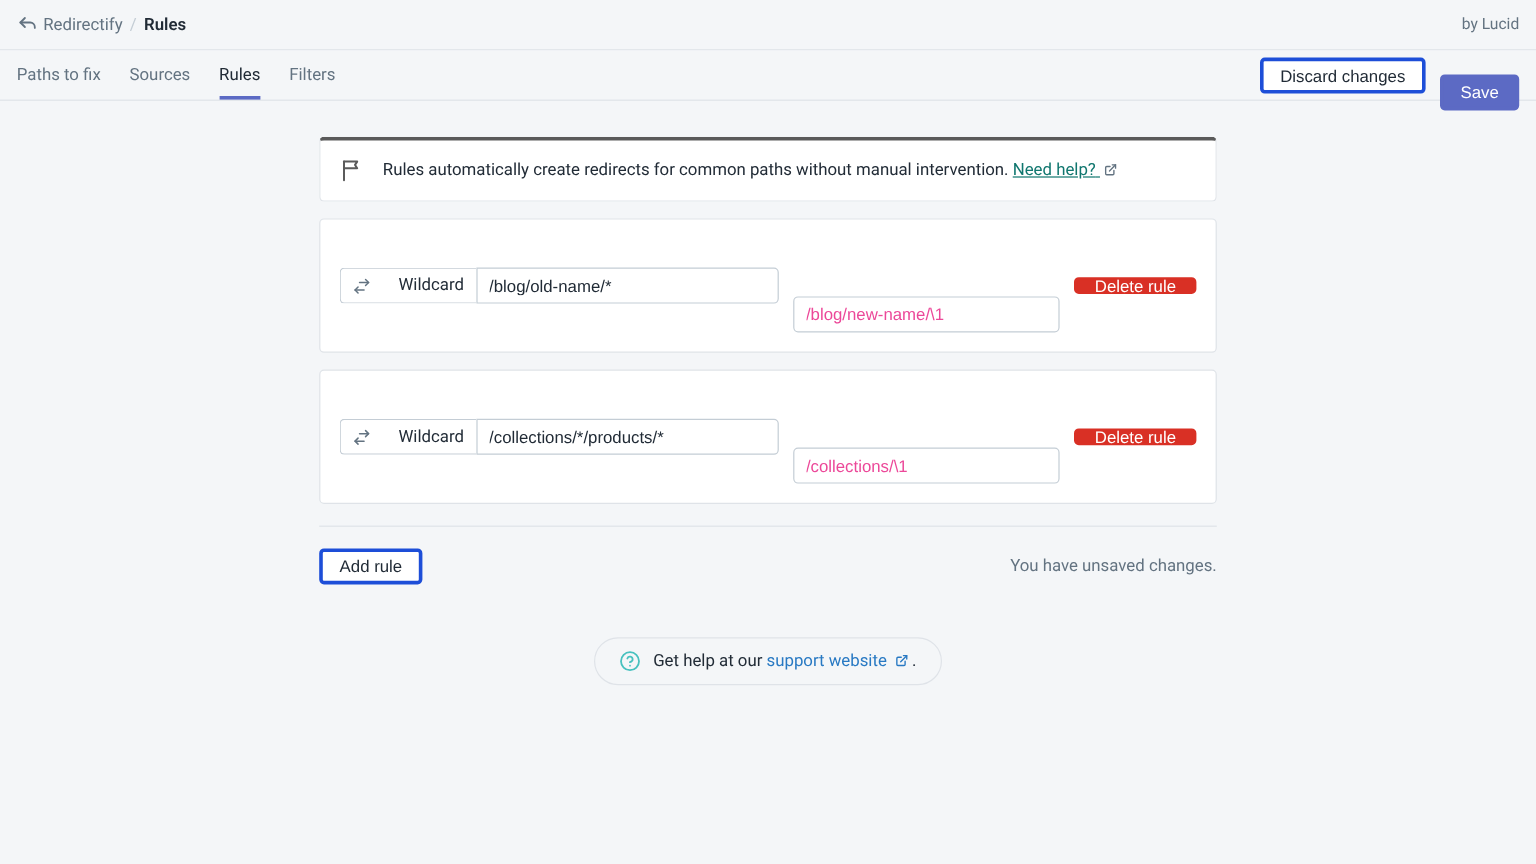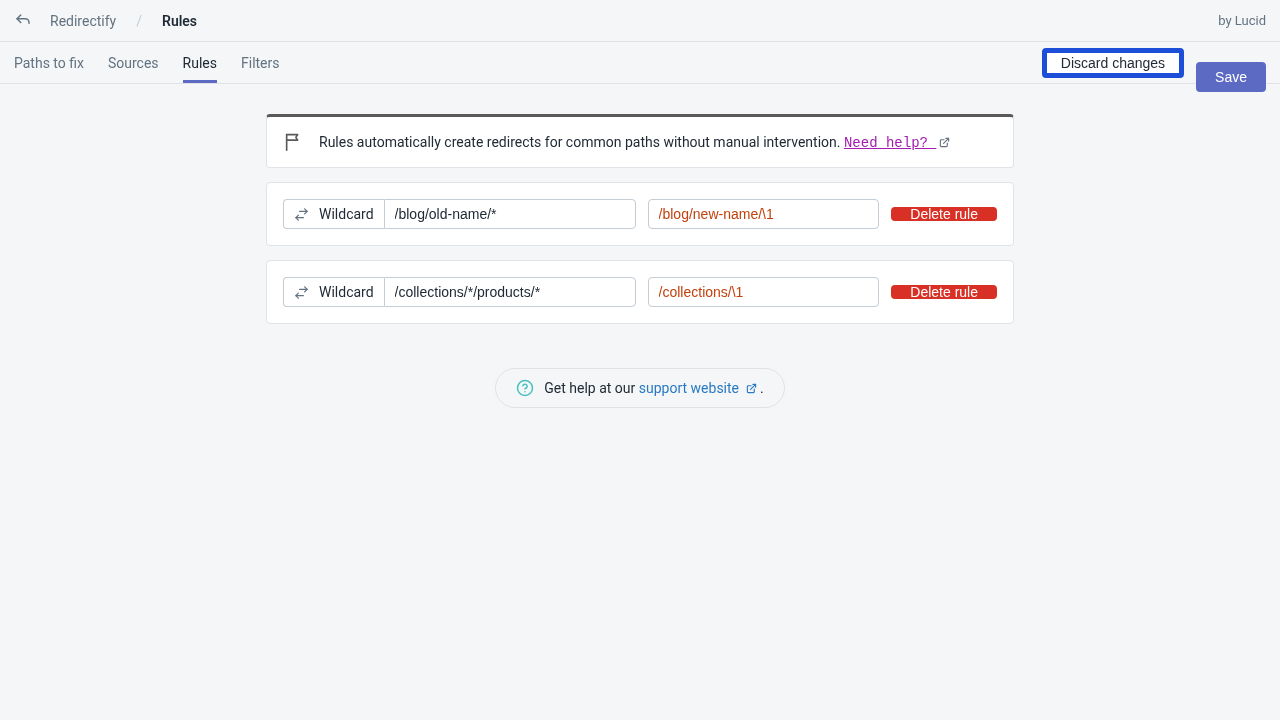--- a/index.html
+++ b/index.html
@@ -15,21 +15,21 @@
 
   
   .topbar {
     height: 42px;
     background: #f4f6f8;
     border-bottom: 1px solid #dfe3e8;
     display: flex;
     align-items: center;
     padding: 0 14px;
   }
-  .topbar-left { display: flex; align-items: center; gap: 18px; }
+  .topbar-left { display: flex; align-items: center; gap: 4px; }
   .topbar-right { margin-left: auto; color: #637381; font-size: 13px; }
   .back-icon { color: #637381; display: flex; }
   .breadcrumb-app { color: #637381; }
   .breadcrumb-sep { color: #c4cdd5; margin: 0 2px; }
   .breadcrumb-page { color: #212b36; font-weight: 600; }
 
   
   .navrow {
     height: 42px;
     background: #f4f6f8;
@@ -54,21 +54,21 @@
   .nav-actions { margin-left: auto; display: flex; align-items: center; gap: 12px; }
   .btn {
     height: 30px;
     border-radius: 4px;
     padding: 0 14px;
     font-size: 14px;
     cursor: pointer;
     display: inline-flex;
     align-items: center;
     justify-content: center;
-    border: 5px solid #1d4ed8;
+    border: 3px solid #1d4ed8;
     background: #ffffff;
     color: #212b36;
   }
   .btn-primary {
     background: #5c6ac4;
     border-color: #5c6ac4;
     color: #ffffff;
     margin-top: 28px;
   }
   .btn-danger {
@@ -92,42 +92,42 @@
     border: 1px solid #dfe3e8;
     border-top: 3px solid #5a5a5a;
     border-radius: 4px;
     padding: 14px 16px;
     display: flex;
     align-items: center;
     gap: 14px;
   }
   .banner-icon { color: #5a5a5a; display: flex; }
   .banner-text { color: #212b36; }
-  .banner-text a { color: #a21caf; text-decoration: underline; font-family: Liberation Mono, monospace; }
+  .banner-text a { color: #0f766e; text-decoration: underline; }
   .ext-icon { display: inline-flex; vertical-align: -1px; margin-left: 3px; }
 
   
   .rule-card {
     background: #ffffff;
     border: 1px solid #dfe3e8;
     border-radius: 4px;
     padding: 16px;
     margin-top: 14px;
     display: flex;
     align-items: center;
     gap: 12px;
   }
   .type-selector {
     height: 30px;
     border: 1px solid #c4cdd5;
     border-radius: 4px 0 0 4px;
     background: #ffffff;
     display: flex;
     align-items: center;
-    gap: 10px;
+    gap: 23px;
     padding: 0 10px;
     color: #212b36;
     min-width: 90px;
     border-right: none;
   }
   .swap-icon { color: #637381; display: flex; }
   .pattern-input {
     height: 30px;
     border: 1px solid #c4cdd5;
     border-radius: 0 4px 4px 0;
@@ -138,24 +138,25 @@
     background: #ffffff;
     outline: none;
   }
   .pattern-group { display: flex; }
   .target-input {
     height: 30px;
     border: 1px solid #c4cdd5;
     border-radius: 4px;
     padding: 0 10px;
     font-size: 14px;
-    color: #c2410c;
+    color: #ec4899;
     flex: 1;
     background: #ffffff;
     outline: none;
+    margin-top: 48px;
   }
   .delete-btn { height: 14px; min-width: 80px; }
 
   
   .footer-row {
     width: 748px;
     margin-top: 18px;
     padding-top: 18px;
     border-top: 1px solid #dfe3e8;
     display: flex;
@@ -267,20 +268,24 @@
           <span>Wildcard</span>
         </div>
         <input class="pattern-input" value="/collections/*/products/*" style="">
       </div>
       <input class="target-input" value="/collections/\1" style="">
       <button class="btn btn-danger delete-btn">Delete rule</button>
     </div>
 
   </div>
 
+  <div class="footer-row">
+    <button class="btn">Add rule</button>
+    <span class="unsaved-msg">You have unsaved changes.</span>
+  </div>
 
   <div class="help-pill">
     <span class="help-icon">
       <svg width="18" height="18" viewBox="0 0 24 24" fill="none" stroke="currentColor" stroke-width="2" stroke-linecap="round" stroke-linejoin="round">
         <circle cx="12" cy="12" r="10"></circle>
         <path d="M9.09 9a3 3 0 0 1 5.83 1c0 2-3 3-3 3"></path>
         <line x1="12" y1="17" x2="12" y2="17"></line>
       </svg>
     </span>
     <span>

